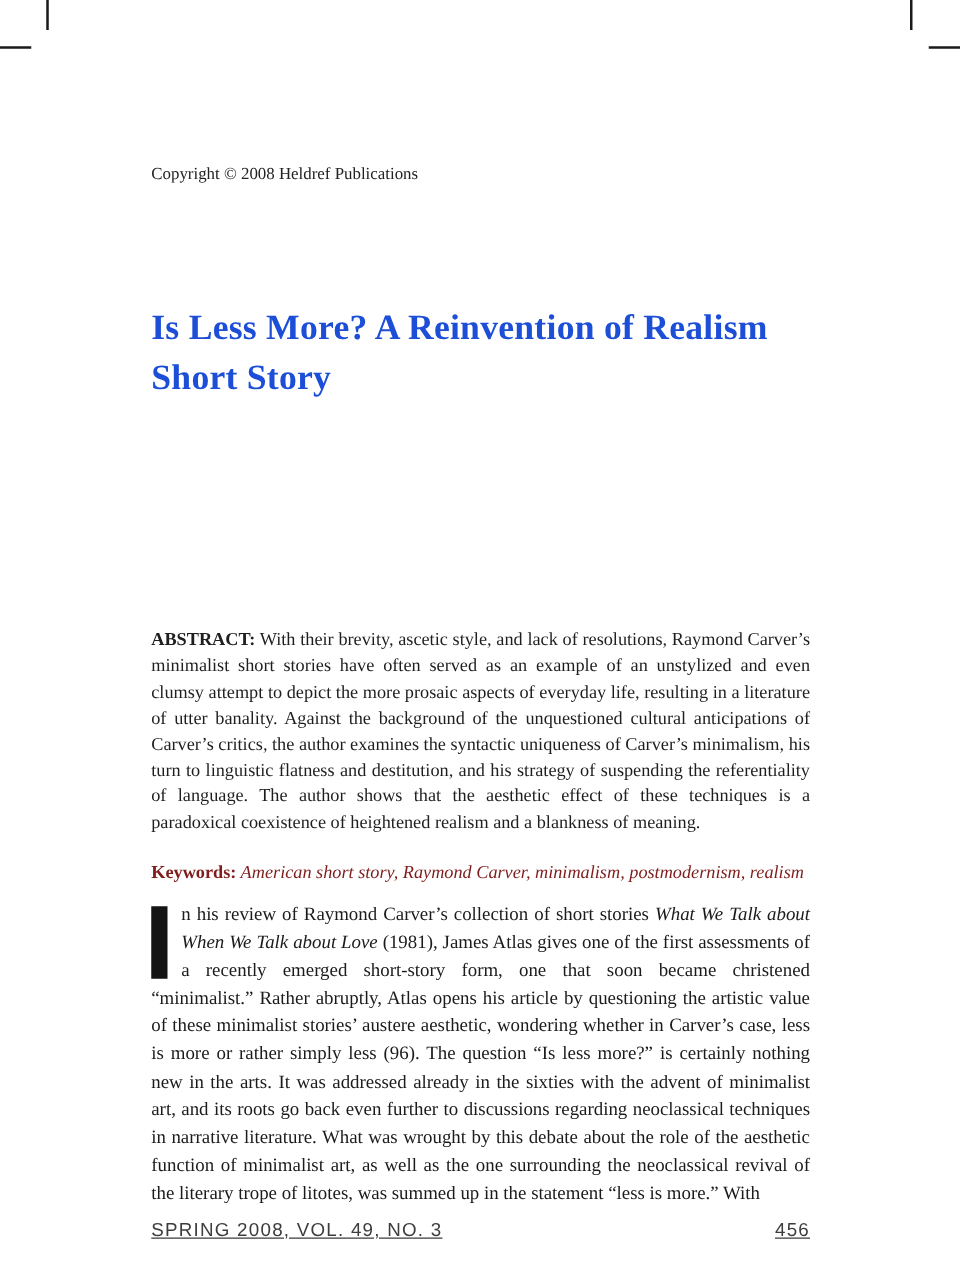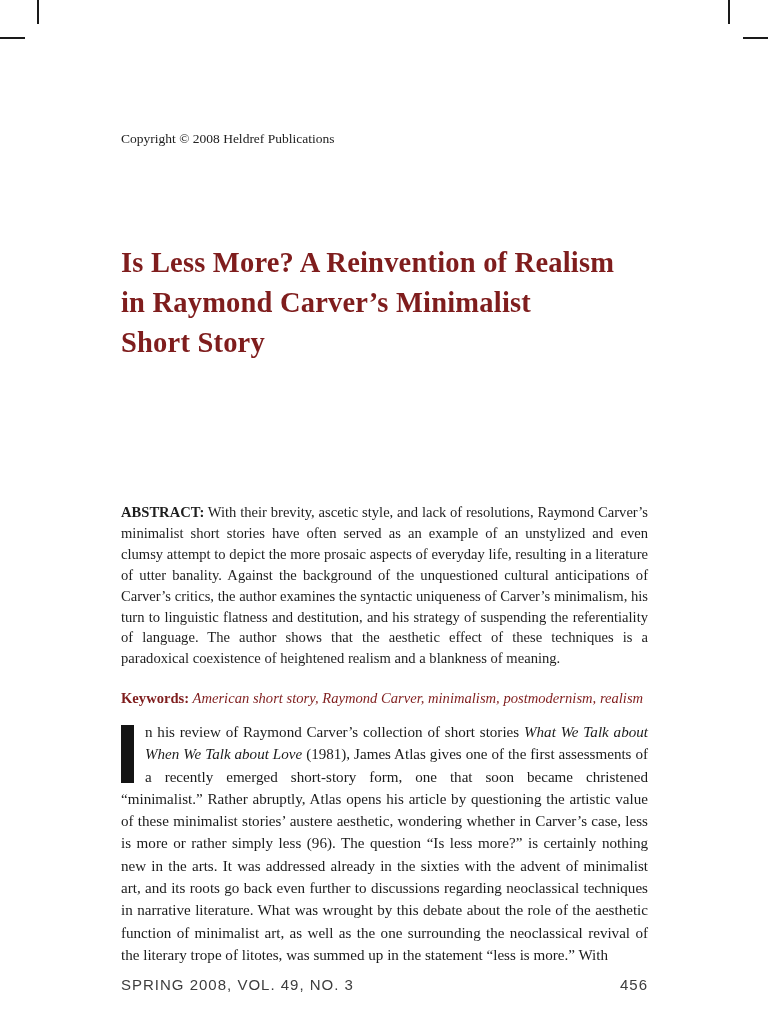--- a/index.html
+++ b/index.html
@@ -27,21 +27,21 @@
   .copyright {
     top: 131px;
     font-size: 13.5px;
     color: #222222;
   }
   .article-title {
     top: 243px;
     font-size: 28.5px;
     font-weight: bold;
     line-height: 40px;
-    color: #7f1d1d;
+    color: #1d4ed8;
     letter-spacing: 0.2px;
   }
   .author {
     top: 440px;
     text-align: right;
     font-variant: small-caps;
     font-size: 17px;
     letter-spacing: 1.2px;
     color: #2a2a2a;
   }
@@ -84,37 +84,37 @@
     position: absolute;
     left: 121px;
     width: 527px;
     top: 976px;
     font-family: "Liberation Sans", sans-serif;
     font-size: 15px;
     letter-spacing: 1px;
     color: #3d3d3d;
     display: flex;
     justify-content: space-between;
+    text-decoration: underline;
   }
 </style>
 </head>
 <body>
 
 <div class="page">
 
   <div class="crop-mark crop-tl-v"></div>
   <div class="crop-mark crop-tl-h"></div>
   <div class="crop-mark crop-tr-v"></div>
   <div class="crop-mark crop-tr-h"></div>
 
   <div class="col copyright">Copyright © 2008 Heldref Publications</div>
 
   <h1 class="col article-title" style="margin:0;">
       <div>Is Less More? A Reinvention of Realism</div>
-      <div>in Raymond Carver’s Minimalist</div>
       <div>Short Story</div>
     </h1>
 
 
   <p class="col abstract" style="margin:0;">
     <span class="label">ABSTRACT:</span><span> With their brevity, ascetic style, and lack of resolutions, Raymond Carver’s minimalist short stories have often served as an example of an unstylized and even clumsy attempt to depict the more prosaic aspects of everyday life, resulting in a literature of utter banality. Against the background of the unquestioned cultural anticipations of Carver’s critics, the author examines the syntactic uniqueness of Carver’s minimalism, his turn to linguistic flatness and destitution, and his strategy of suspending the referentiality of language. The author shows that the aesthetic effect of these techniques is a paradoxical coexistence of heightened realism and a blankness of meaning.</span>
   </p>
 
   <p class="col keywords" style="margin:0;">
     <span class="label">Keywords:</span><span class="kw-text"> American short story, Raymond Carver, minimalism, postmodernism, realism</span>

